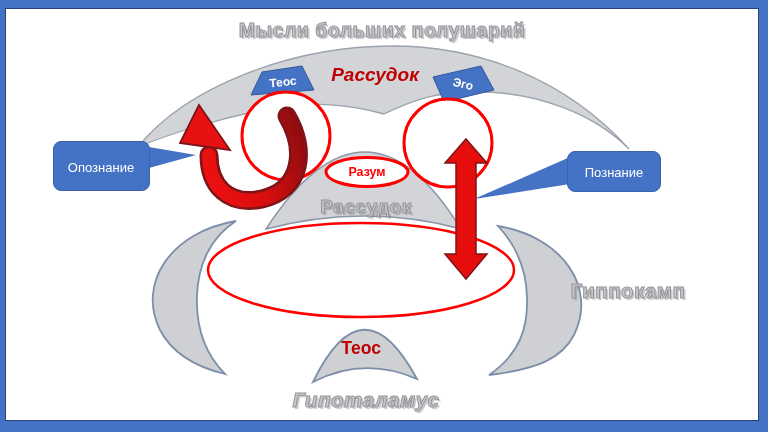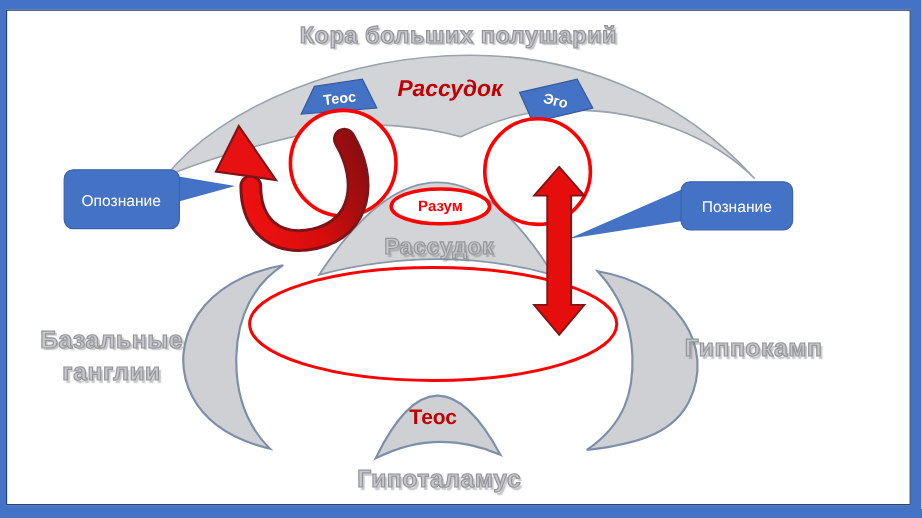--- a/index.html
+++ b/index.html
@@ -83,37 +83,36 @@
       <path d="M 287 116 C 307 150 302 190 262 199 C 228 206 209 186 209 155" fill="none" stroke="url(#swirlGrad)" stroke-width="14" stroke-linecap="round"></path>
       <polygon points="199,105 180,143 230,150" fill="#E81111" stroke="var(--arrow-edge)" stroke-width="1.8"></polygon>
     </g>
 
     <polygon points="466,139 487,163 476,163 476,254 487,254 466,279 445,254 456,254 456,163 445,163" fill="var(--arrow-red)" stroke="var(--arrow-edge)" stroke-width="1.5"></polygon>
   </svg>
 
   <div class="callout" style="left:53px;top:141px;width:97px;height:50px;"></div>
   <div class="callout" style="left:567px;top:151px;width:94px;height:41px;"></div>
 
-  <div class="lbl emboss t-title" style="left:382px;top:30px;">Кора больших полушарий</div>
+  <div class="lbl emboss t-title" style="left:382px;top:30px;">Мысли больших полушарий</div>
 
   <div class="lbl darkred t-reason" style="left:375px;top:75px;">Рассудок</div>
 
   <div class="lbl white-lbl t-trap" style="left:283px;top:82px;transform:translate(-50%,-50%) rotate(-6deg);">Теос</div>
 
   <div class="lbl white-lbl t-trap" style="left:463px;top:84px;transform:translate(-50%,-50%) rotate(14deg);">Эго</div>
 
   <div class="lbl white-lbl t-small" style="left:101px;top:167px;">Опознание</div>
 
   <div class="lbl white-lbl t-small" style="left:614px;top:172px;">Познание</div>
 
   <div class="lbl redtxt t-thought" style="left:367px;top:172px;">Разум</div>
 
   <div class="lbl emboss t-thal" style="left:366px;top:207px;">Рассудок</div>
 
 
-  <div class="lbl emboss wrap t-basal" style="left:93px;top:297px;">Базальные ганглии</div>
 
   <div class="lbl emboss t-big" style="left:628px;top:291px;">Гиппокамп</div>
 
   <div class="lbl darkred t-mind" style="left:361px;top:348px;">Теос</div>
 
-  <div class="lbl emboss t-big" style="left:366px;top:400px;">Гипоталамус</div>
+  <div class="lbl emboss t-big" style="left:366px;top:400px;font-style:italic;">Гипоталамус</div>
 </div>
 
 </body></html>

